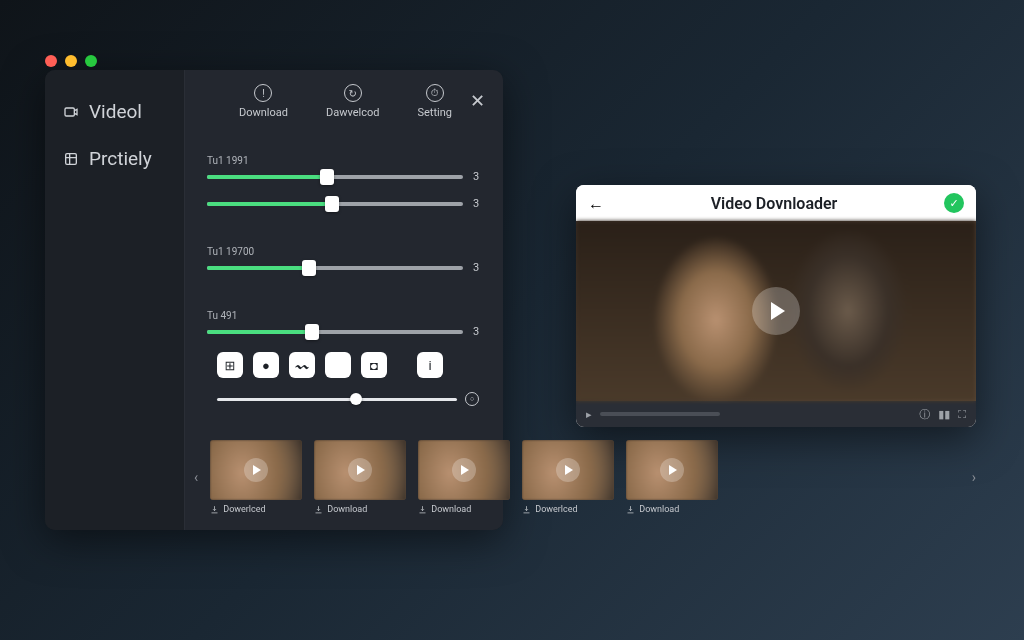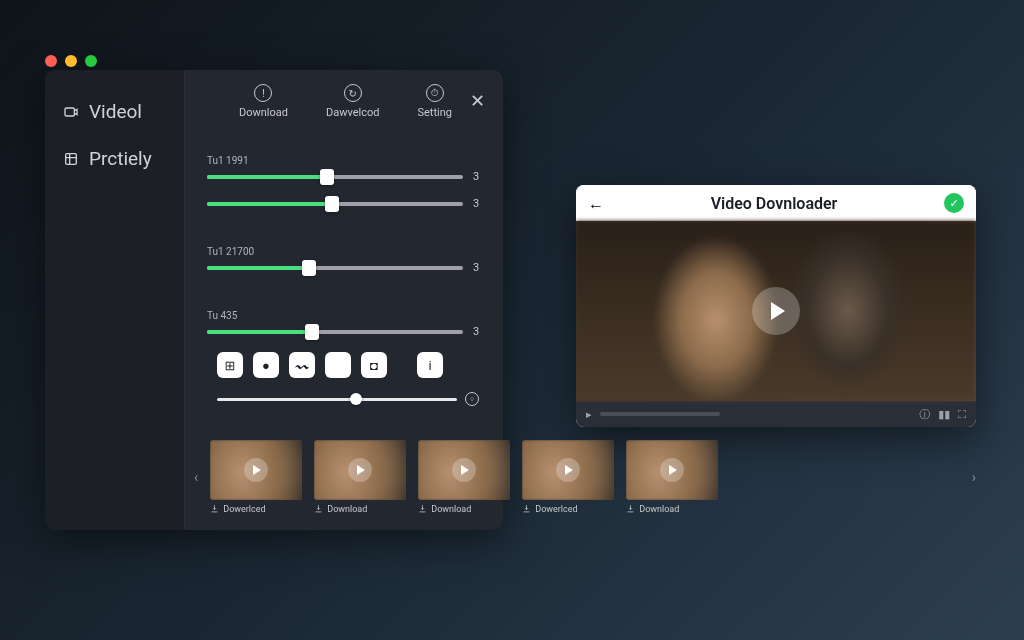--- a/index.html
+++ b/index.html
@@ -323,21 +323,21 @@
   height: 24px;
 }
 .thumb-img .play-overlay::after {
   border-left-width: 8px;
   border-top-width: 5px;
   border-bottom-width: 5px;
   margin-left: 2px;
 }
 .thumb-label {
   display: flex;
-  align-items: flex-start;
+  align-items: flex-end;
   gap: 4px;
   color: #c6c9ce;
   font-size: 9px;
 }
 .thumb-label svg { width: 9px; height: 9px; }
 </style>
 </head>
 <body>
 
 <div class="traffic-lights">
@@ -399,31 +399,31 @@
         <div class="slider-row">
           <div class="slider-wrap">
             <div class="slider-track">
               <div class="slider-fill" style="width:49%"></div>
               <div class="slider-thumb" style="left:49%"></div>
             </div>
             <span class="slider-val">3</span>
           </div>
         </div>
         <div class="slider-row">
-          <div class="slider-label">Tu1 21700</div>
+          <div class="slider-label">Tu1 19700</div>
           <div class="slider-wrap">
             <div class="slider-track">
               <div class="slider-fill" style="width:40%"></div>
               <div class="slider-thumb" style="left:40%"></div>
             </div>
             <span class="slider-val">3</span>
           </div>
         </div>
         <div class="slider-row">
-          <div class="slider-label">Tu 435</div>
+          <div class="slider-label">Tu 491</div>
           <div class="slider-wrap">
             <div class="slider-track">
               <div class="slider-fill" style="width:41%"></div>
               <div class="slider-thumb" style="left:41%"></div>
             </div>
             <span class="slider-val">3</span>
           </div>
         </div>
       </div>
     <div class="icon-row" id="icon-row">

